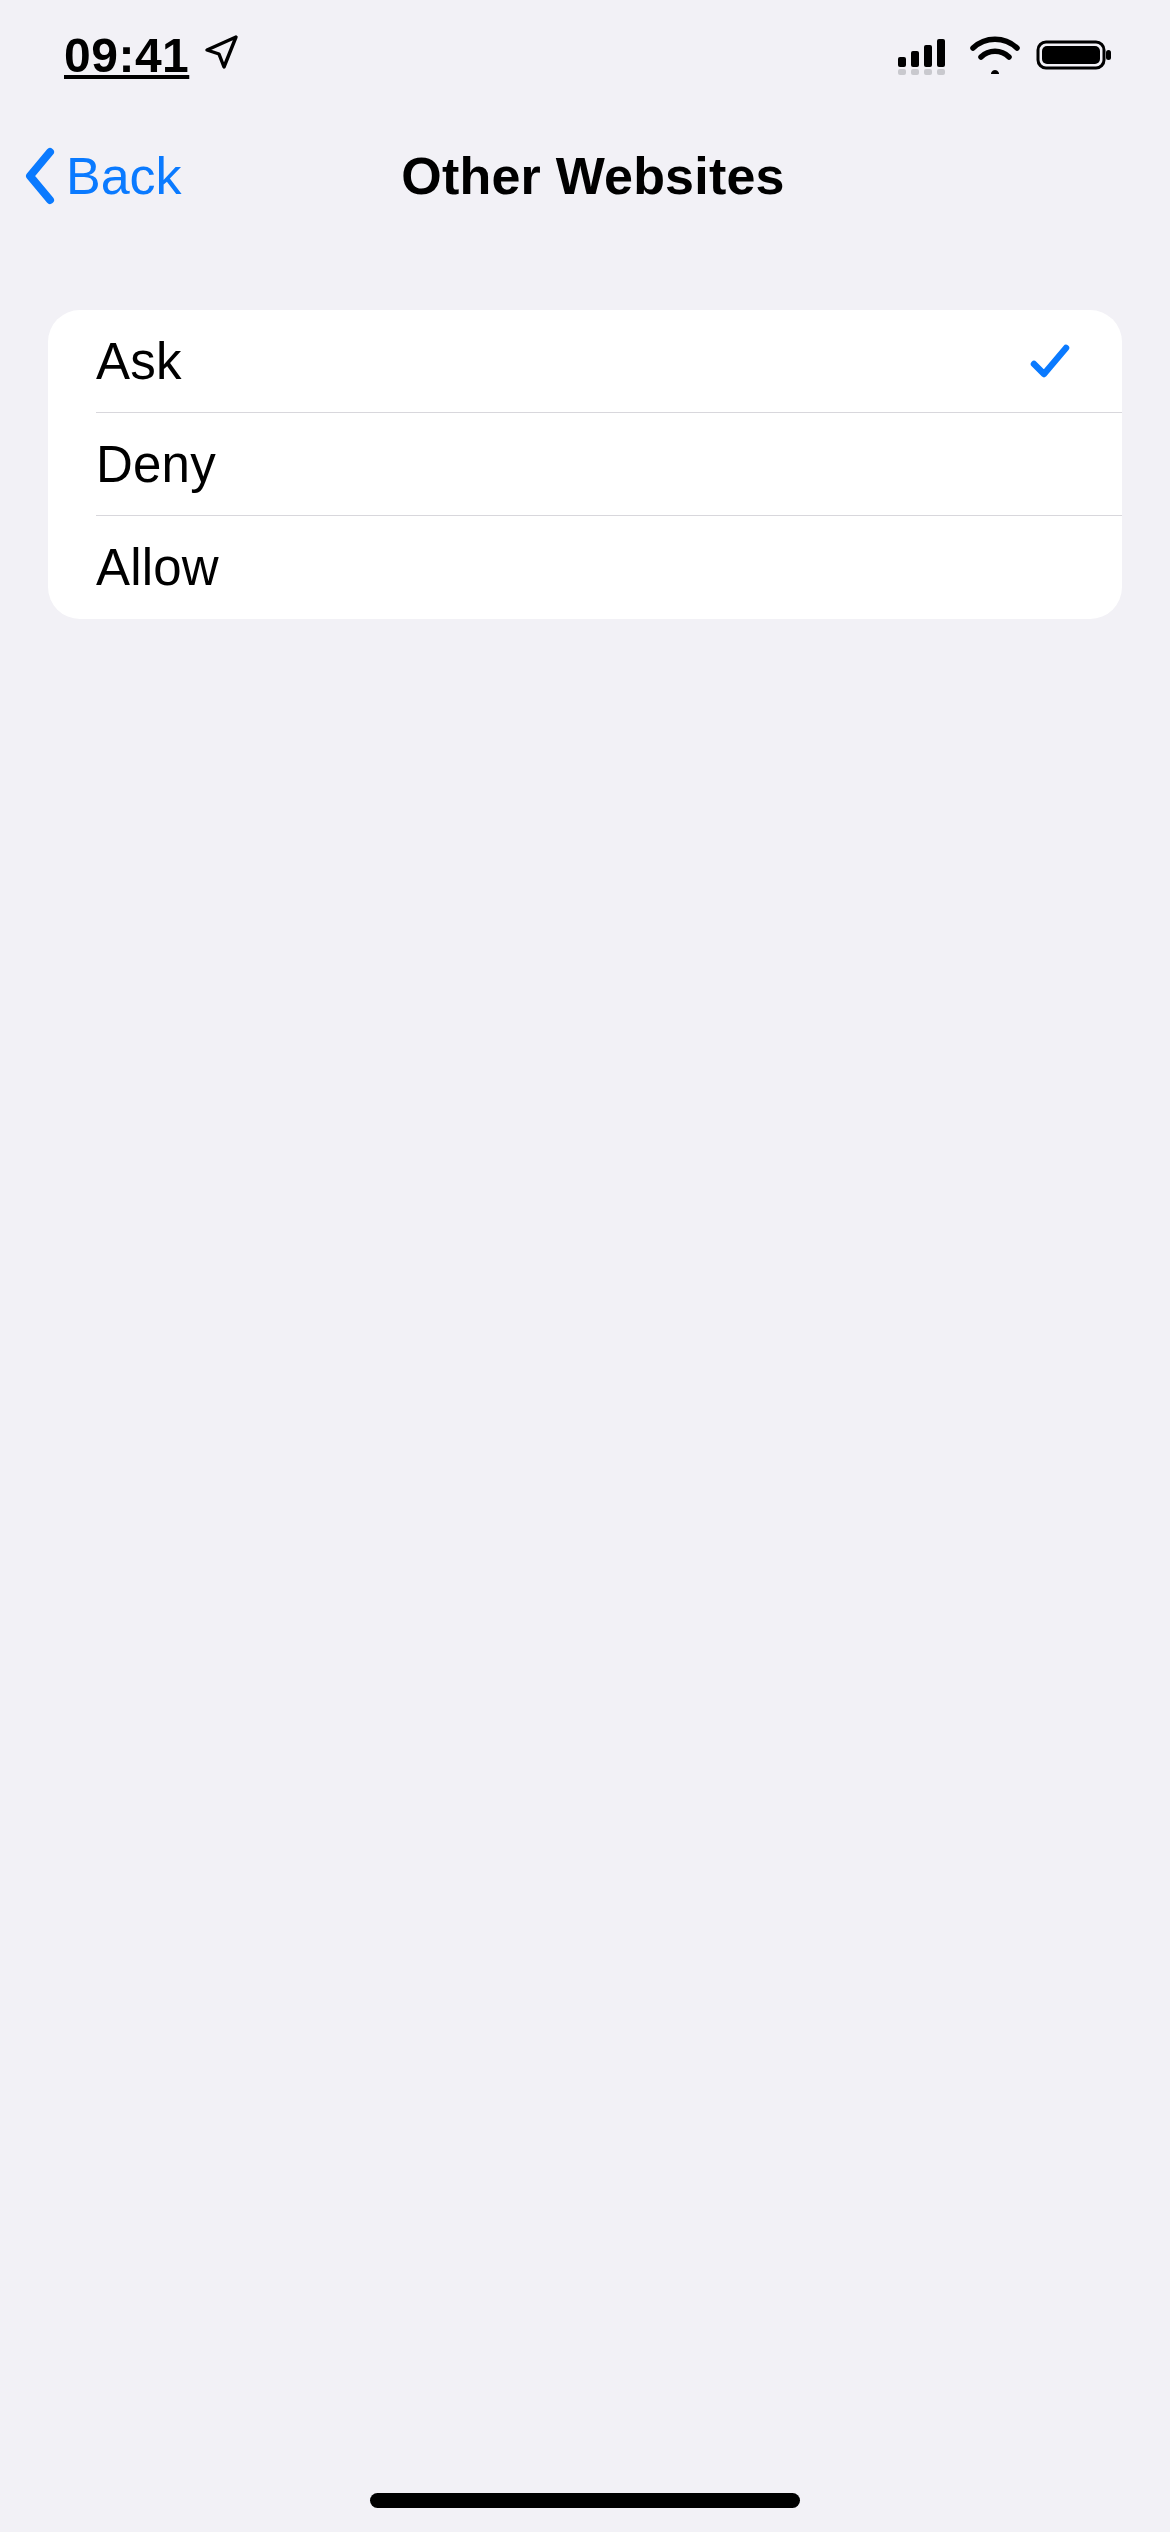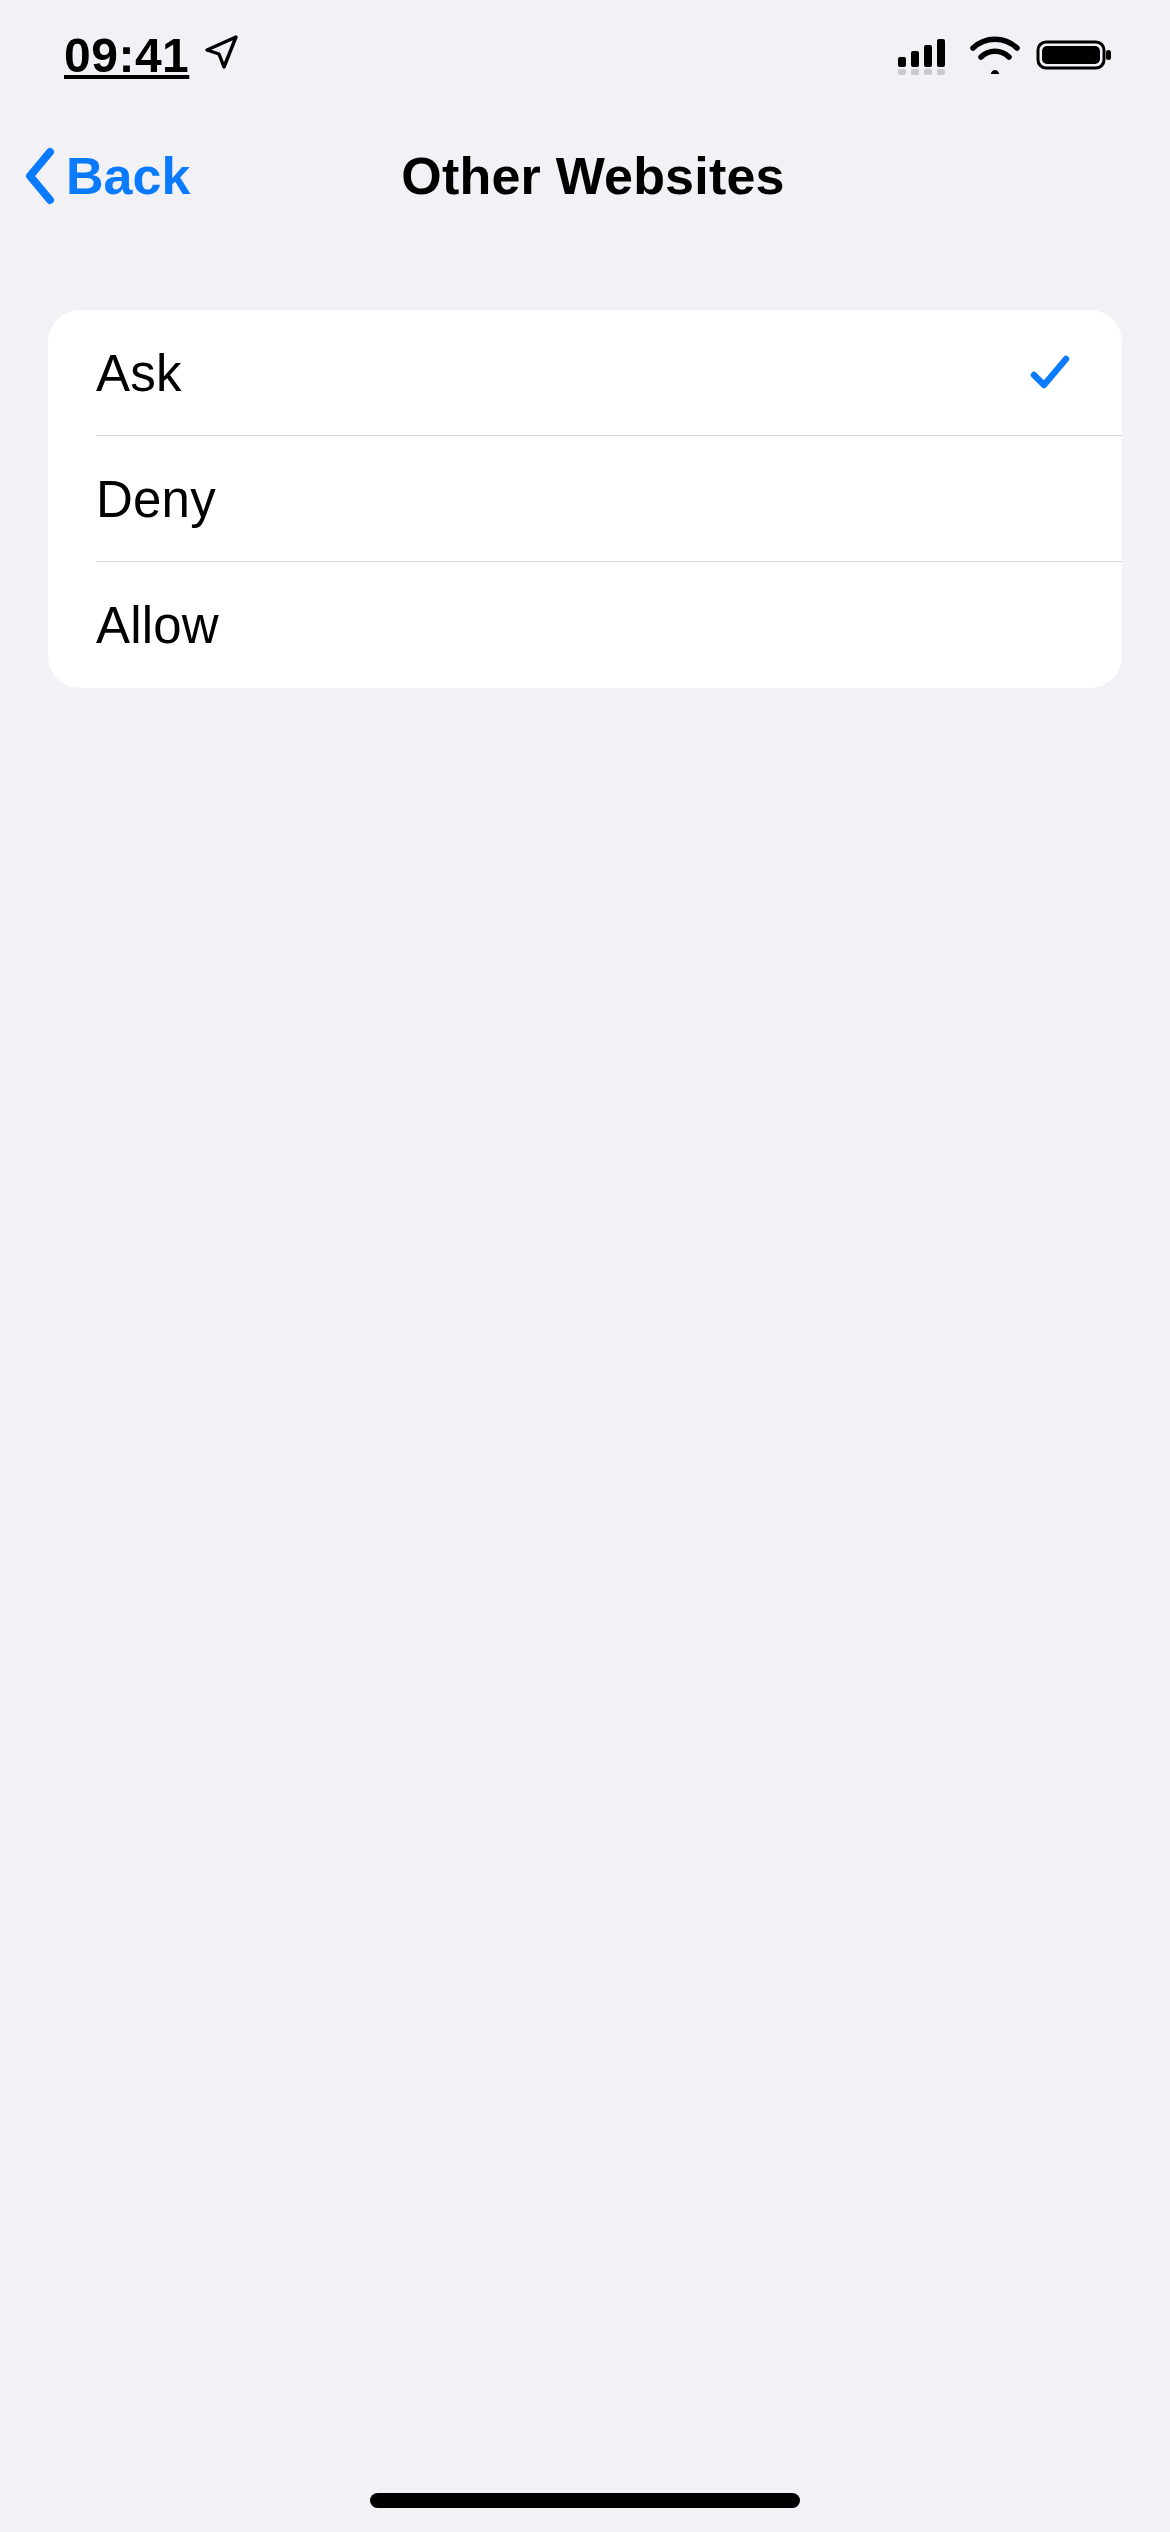--- a/index.html
+++ b/index.html
@@ -53,21 +53,21 @@
     .nav-back {
       position: absolute;
       left: 22px;
       top: 50%;
       transform: translateY(-50%);
       display: flex;
       align-items: flex-start;
       gap: 6px;
       color: #0a7aff;
       font-size: 52px;
-      font-weight: 700;
+      font-weight: 400;
       background: none;
       border: none;
       cursor: pointer;
     }
     .nav-back svg { display: block; }
     .nav-title {
       font-size: 52px;
       font-weight: 600;
       letter-spacing: 0.2px;
       margin-left: 16px;
@@ -77,21 +77,21 @@
     .list-card {
       margin: 68px 48px 0 48px;
       background: #ffffff;
       border-radius: 32px;
       overflow: hidden;
     }
     .list-row {
       display: flex;
       align-items: center;
       justify-content: space-between;
-      height: 126px;
+      height: 103px;
       padding: 0 48px 0 48px;
       font-size: 51px;
       font-weight: 400;
       letter-spacing: 0.2px;
       position: relative;
       background: none;
       border: none;
       width: 100%;
       text-align: left;
       cursor: pointer;

